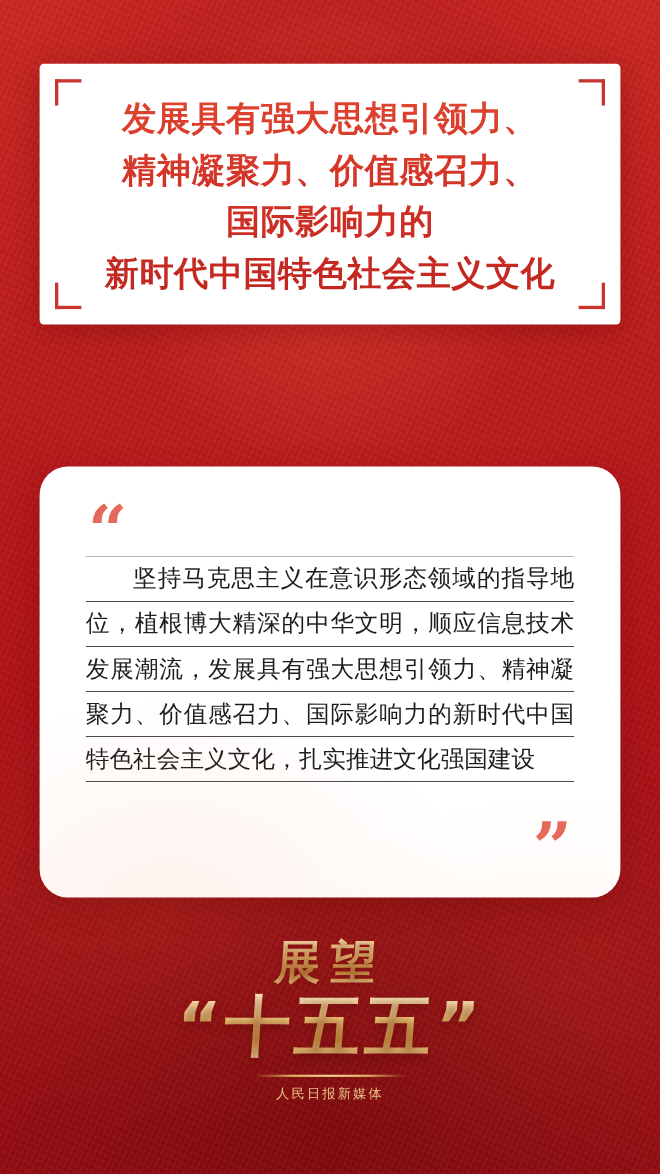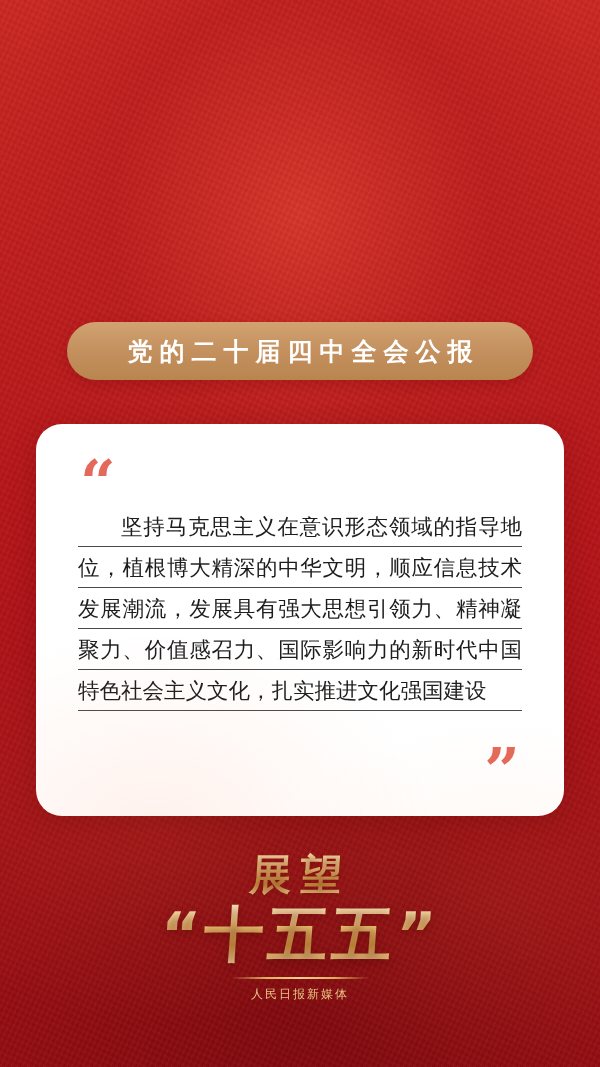--- a/index.html
+++ b/index.html
@@ -213,24 +213,31 @@
     font-size: 12px;
     letter-spacing: 2px;
     color: #e9c684;
   }
 </style>
 </head>
 <body>
 
 <div class="poster">
 
-
-  <div class="subtitle-pill">
-    <span class="subtitle-text">党的二十届四中全会公报</span>
+  <div class="headline-card">
+    <span class="corner tl"></span>
+    <span class="corner tr"></span>
+    <span class="corner bl"></span>
+    <span class="corner br"></span>
+    <div class="headline-text">发展具有强大思想引领力、
+精神凝聚力、价值感召力、
+国际影响力的
+新时代中国特色社会主义文化</div>
   </div>
+
 
   <div class="quote-card">
     <span class="quote-mark open">“</span>
     <div class="quote-body">坚持马克思主义在意识形态领域的指导地位，植根博大精深的中华文明，顺应信息技术发展潮流，发展具有强大思想引领力、精神凝聚力、价值感召力、国际影响力的新时代中国特色社会主义文化，扎实推进文化强国建设</div>
     <span class="quote-mark close">”</span>
   </div>
 
   <div class="logo-block">
     <div class="logo-top">展望</div>
     <div class="logo-main">“十五五”</div>

